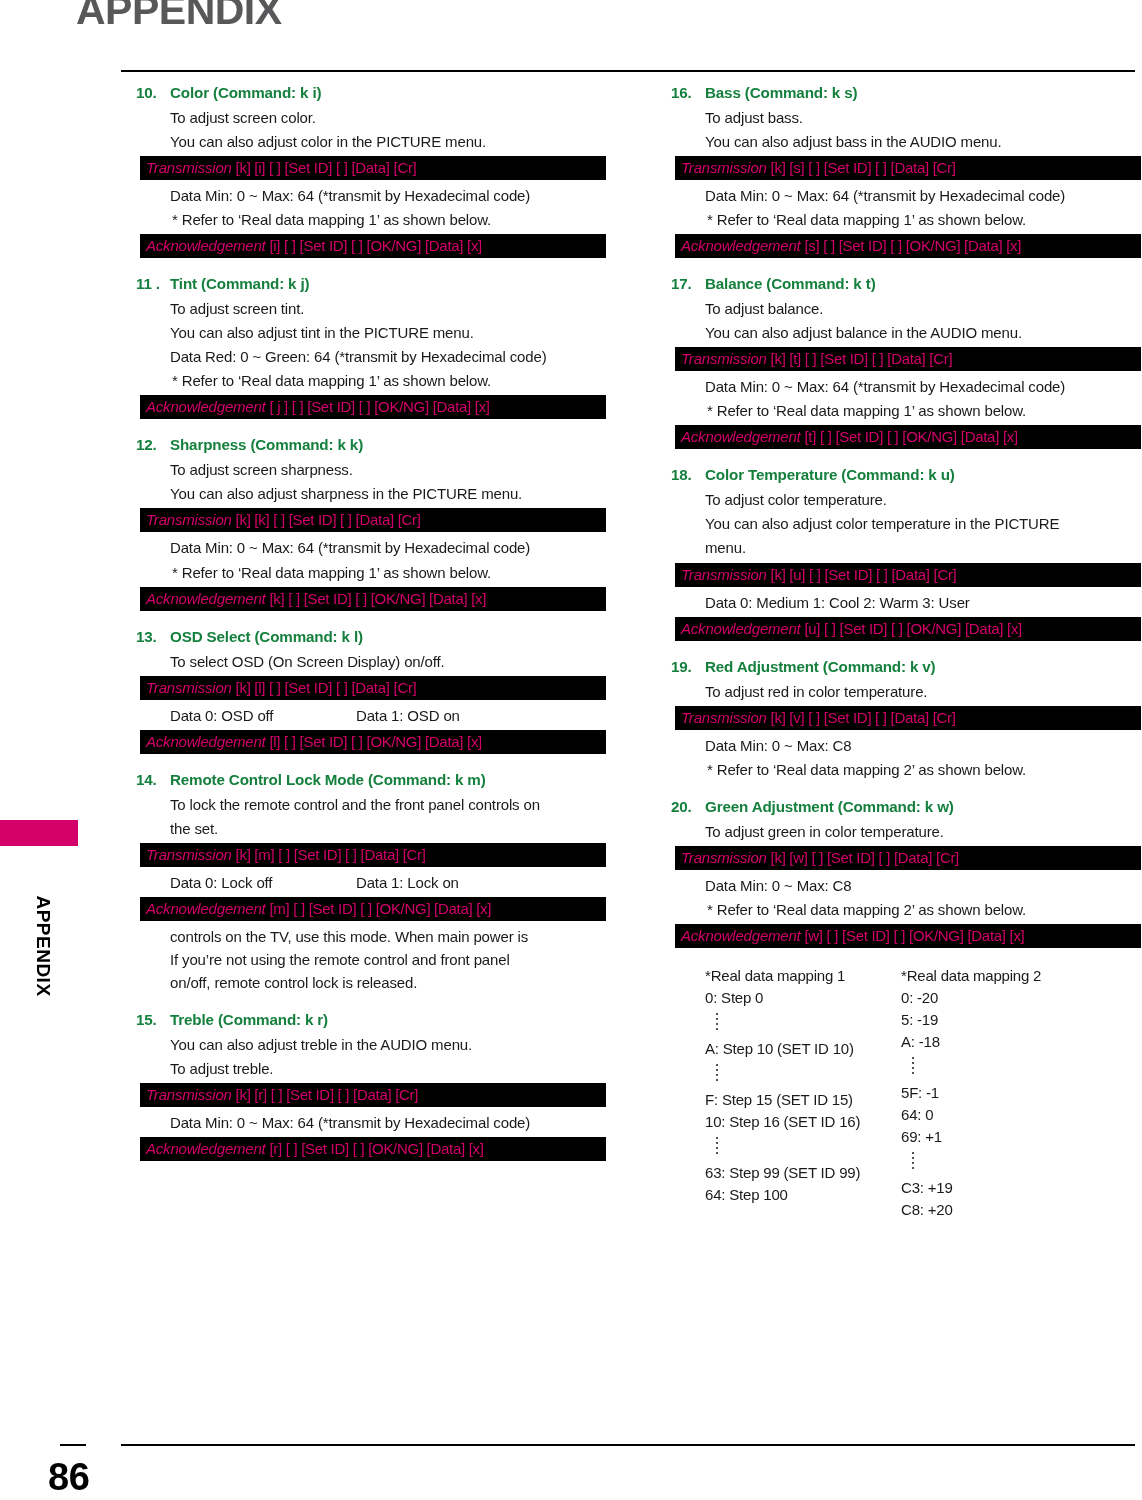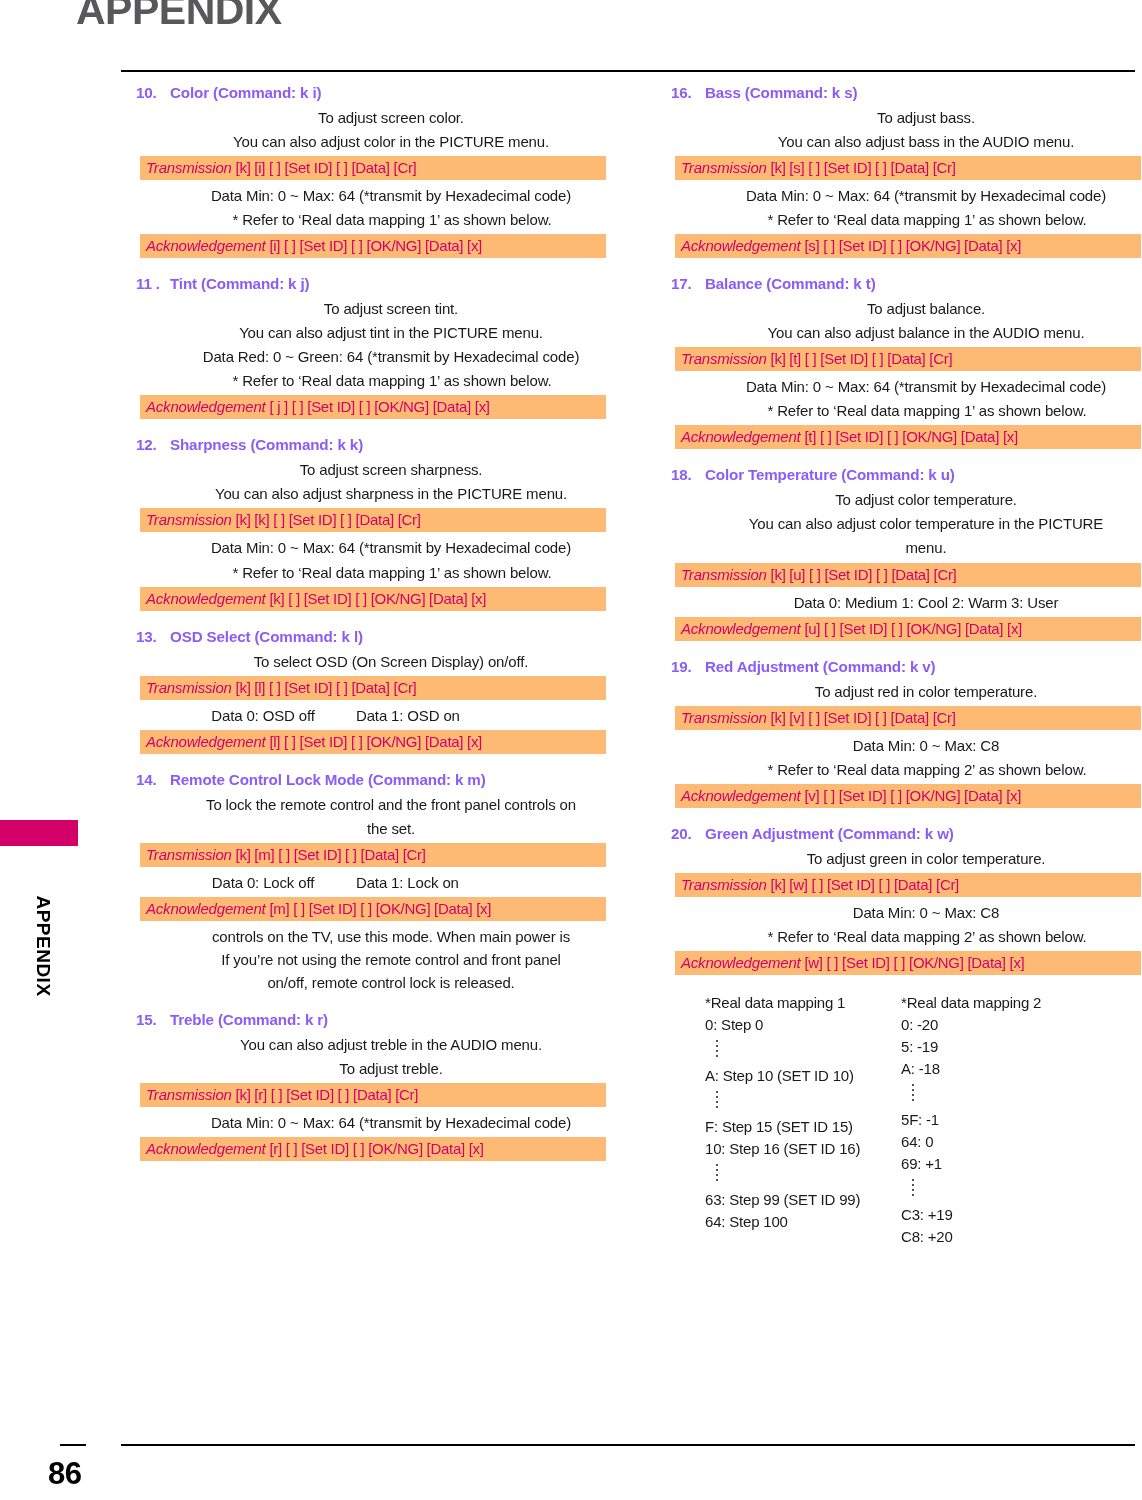--- a/index.html
+++ b/index.html
@@ -56,47 +56,46 @@
   }
   .col-left  { left: 136px; }
   .col-right { left: 671px; }
 
   
   .item { margin-bottom: 17px; }
   .item-head {
     display: flex;
     font-size: 15.2px;
     font-weight: 700;
-    color: #8b5cf6;
+    color: #15803d;
     letter-spacing: -0.15px;
     margin-bottom: 6px;
   }
   .item-num { width: 34px; flex: none; }
   .item-title { flex: 1; }
 
   .body { padding-left: 34px; }
 
   .line {
     font-size: 15px;
     color: #1a1a1a;
     line-height: 1.47;
     letter-spacing: -0.15px;
     margin-bottom: 2px;
-    text-align: center;
   }
   .line.tight { margin-bottom: 1px; }
   .line.star { padding-left: 2px; text-indent: 0; }
 
   
   .data-two { display: flex; }
   .data-two .d1 { width: 186px; flex: none; }
 
   
   .band {
-    background: #fdba74;
+    background: #000000;
     padding: 3px 0 4px 6px;
     margin: 3px 0 5px -30px;
     width: 466px;
     font-size: 15px;
     white-space: nowrap;
     letter-spacing: -0.3px;
   }
   .band .kw {
     color: #d4006a;
     font-style: italic;
@@ -138,21 +137,21 @@
   }
   .rule-foot {
     position: absolute;
     left: 121px; top: 1444px;
     width: 1014px; height: 2px;
     background: #000;
   }
   .page-num {
     position: absolute;
     left: 48px; top: 1456px;
-    font-size: 31px;
+    font-size: 38px;
     font-weight: 700;
     color: #000;
     letter-spacing: -0.5px;
   }
 </style>
 </head>
 <body>
 
 <div class="page">
 
@@ -298,21 +297,20 @@
       <div class="item">
         <div class="item-head">
           <span class="item-num">19.</span>
           <span class="item-title">Red Adjustment (Command: k v)</span>
         </div>
         <div class="body">
           <div class="line">To adjust red in color temperature.</div>
           <div class="band"><span class="kw">Transmission</span> <span class="tok">[k] [v] [    ] [Set ID] [    ] [Data] [Cr]</span></div>
           <div class="line">Data Min: 0 ~ Max: C8</div>
           <div class="line star">*  Refer to ‘Real data mapping 2’ as shown below.</div>
-          <div class="band"><span class="kw">Acknowledgement</span> <span class="tok">[v] [    ] [Set ID] [    ] [OK/NG] [Data] [x]</span></div>
         </div>
       </div>
       <div class="item">
         <div class="item-head">
           <span class="item-num">20.</span>
           <span class="item-title">Green Adjustment (Command: k w)</span>
         </div>
         <div class="body">
           <div class="line">To adjust green in color temperature.</div>
           <div class="band"><span class="kw">Transmission</span> <span class="tok">[k] [w] [    ] [Set ID] [    ] [Data] [Cr]</span></div>

